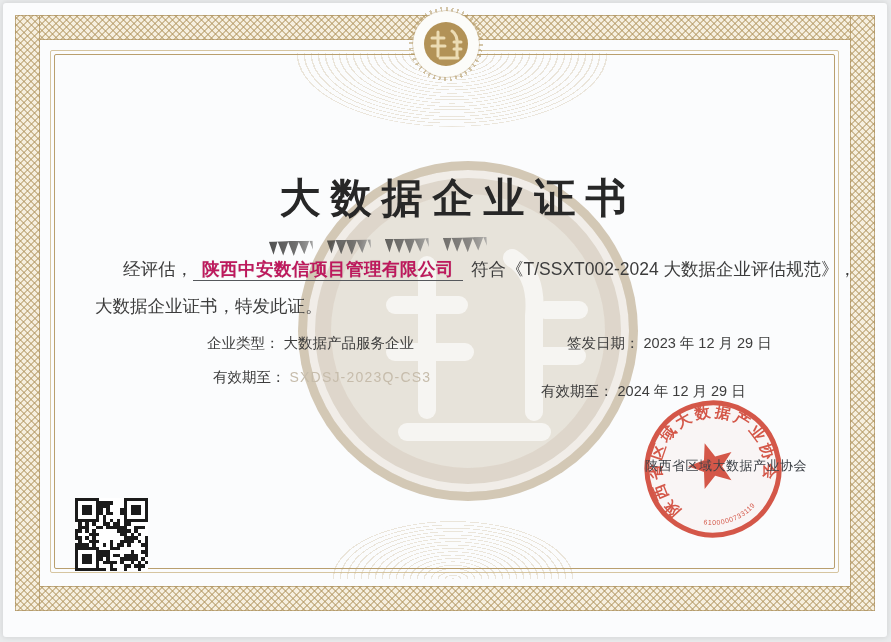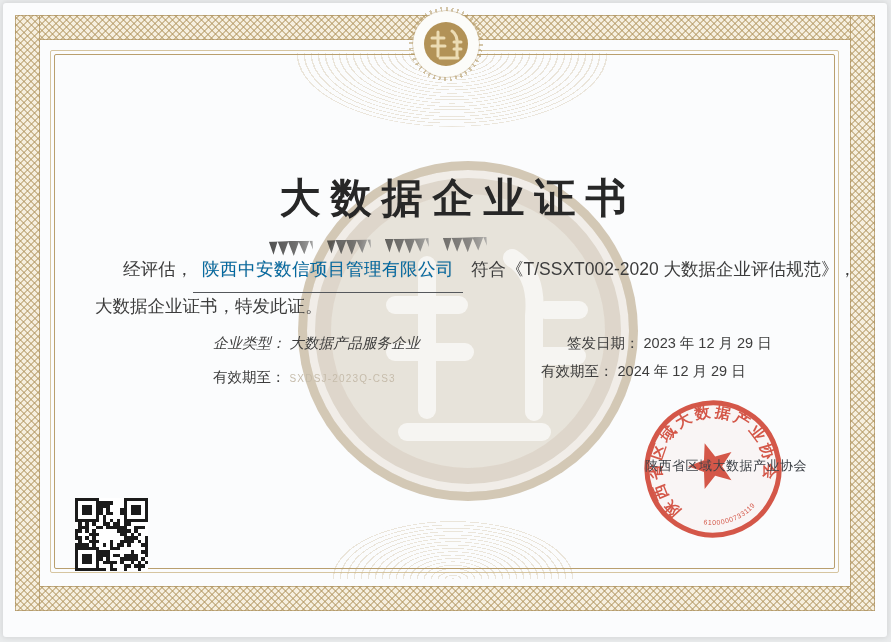--- a/index.html
+++ b/index.html
@@ -81,31 +81,31 @@
     background:linear-gradient(90deg,#2b2b2b 0%,#4f4f4f 60%,#8f8f8f 100%);
     clip-path:polygon(0 0,10% 90%,20% 0,32% 95%,44% 5%,56% 100%,68% 8%,80% 90%,92% 0,100% 60%,100% 0);
     filter:blur(.7px);opacity:.82;
   }
   .scr:nth-child(2){opacity:.75}.scr:nth-child(3){opacity:.7}.scr:nth-child(4){opacity:.62}
   
   .statement{position:absolute;left:92px;top:254px;width:782px;z-index:3;
     font-size:17.5px;color:#3c3c3c;}
   .stmt-line1{white-space:nowrap;text-indent:28px;margin:0 0 13px 0;}
   .company{
-    color:#0369a1;border-bottom:1.5px solid #55585c;padding:0 9px 13px 9px;margin-right:8px;
-    letter-spacing:.5px;text-shadow:0 0 1px rgba(140,130,115,.4);
+    color:#be185d;border-bottom:1.5px solid #55585c;padding:0 9px 1px 9px;margin-right:8px;
+    letter-spacing:.5px;text-shadow:0 0 1px rgba(140,130,115,.4);font-weight:bold;
   }
   
   .field{position:absolute;z-index:3;font-size:14.5px;color:#3d3d3d;white-space:nowrap;}
   .flabel{margin-right:4px;}
-  .f-type {left:210px;top:331px;font-style:italic;}
+  .f-type {left:204px;top:331px;}
   .f-no   {left:210px;top:365px;}
   .f-issue{left:564px;top:331px;}
-  .f-valid{left:538px;top:359px;}
-  .fvalue-faint{color:#c6bcab;letter-spacing:1.2px;font-size:10px;filter:blur(.3px);}
+  .f-valid{left:538px;top:379px;}
+  .fvalue-faint{color:#c6bcab;letter-spacing:1.2px;font-size:14px;filter:blur(.3px);}
   
   .seal{position:absolute;left:630px;top:386px;width:160px;height:160px;z-index:5;opacity:.92;}
   .seal svg{width:100%;height:100%;}
   .seal-ring-text{fill:#d14a3a;font-size:15px;font-weight:700;letter-spacing:3px;}
   .seal-num{fill:#d14a3a;font-size:7px;letter-spacing:.6px;}
   .issuer-name{
     position:absolute;left:642px;top:454px;z-index:6;
     font-size:13px;color:#3c4046;font-weight:500;letter-spacing:.5px;white-space:nowrap;
   }
   
@@ -154,21 +154,21 @@
     </svg>
   </div>
 
   <h1 class="title">大数据企业证书</h1>
 
   <div class="scribbles">
     <span class="scr"></span><span class="scr"></span><span class="scr"></span><span class="scr"></span>
   </div>
 
   <div class="statement">
-    <div class="stmt-line1"><span>经评估，</span><span class="company">陕西中安数信项目管理有限公司</span><span>符合《T/SSXT002-2020 大数据企业评估规范》，</span></div>
+    <div class="stmt-line1"><span>经评估，</span><span class="company">陕西中安数信项目管理有限公司</span><span>符合《T/SSXT002-2024 大数据企业评估规范》，</span></div>
     <div class="stmt-line2">大数据企业证书，特发此证。</div>
   </div>
 
   <div class="field f-type">
     <span class="flabel">企业类型：</span><span class="fvalue">大数据产品服务企业</span>
   </div>
   <div class="field f-no">
     <span class="flabel">有效期至：</span><span class="fvalue fvalue-faint">SXDSJ-2023Q-CS3</span>
   </div>
   <div class="field f-issue">

